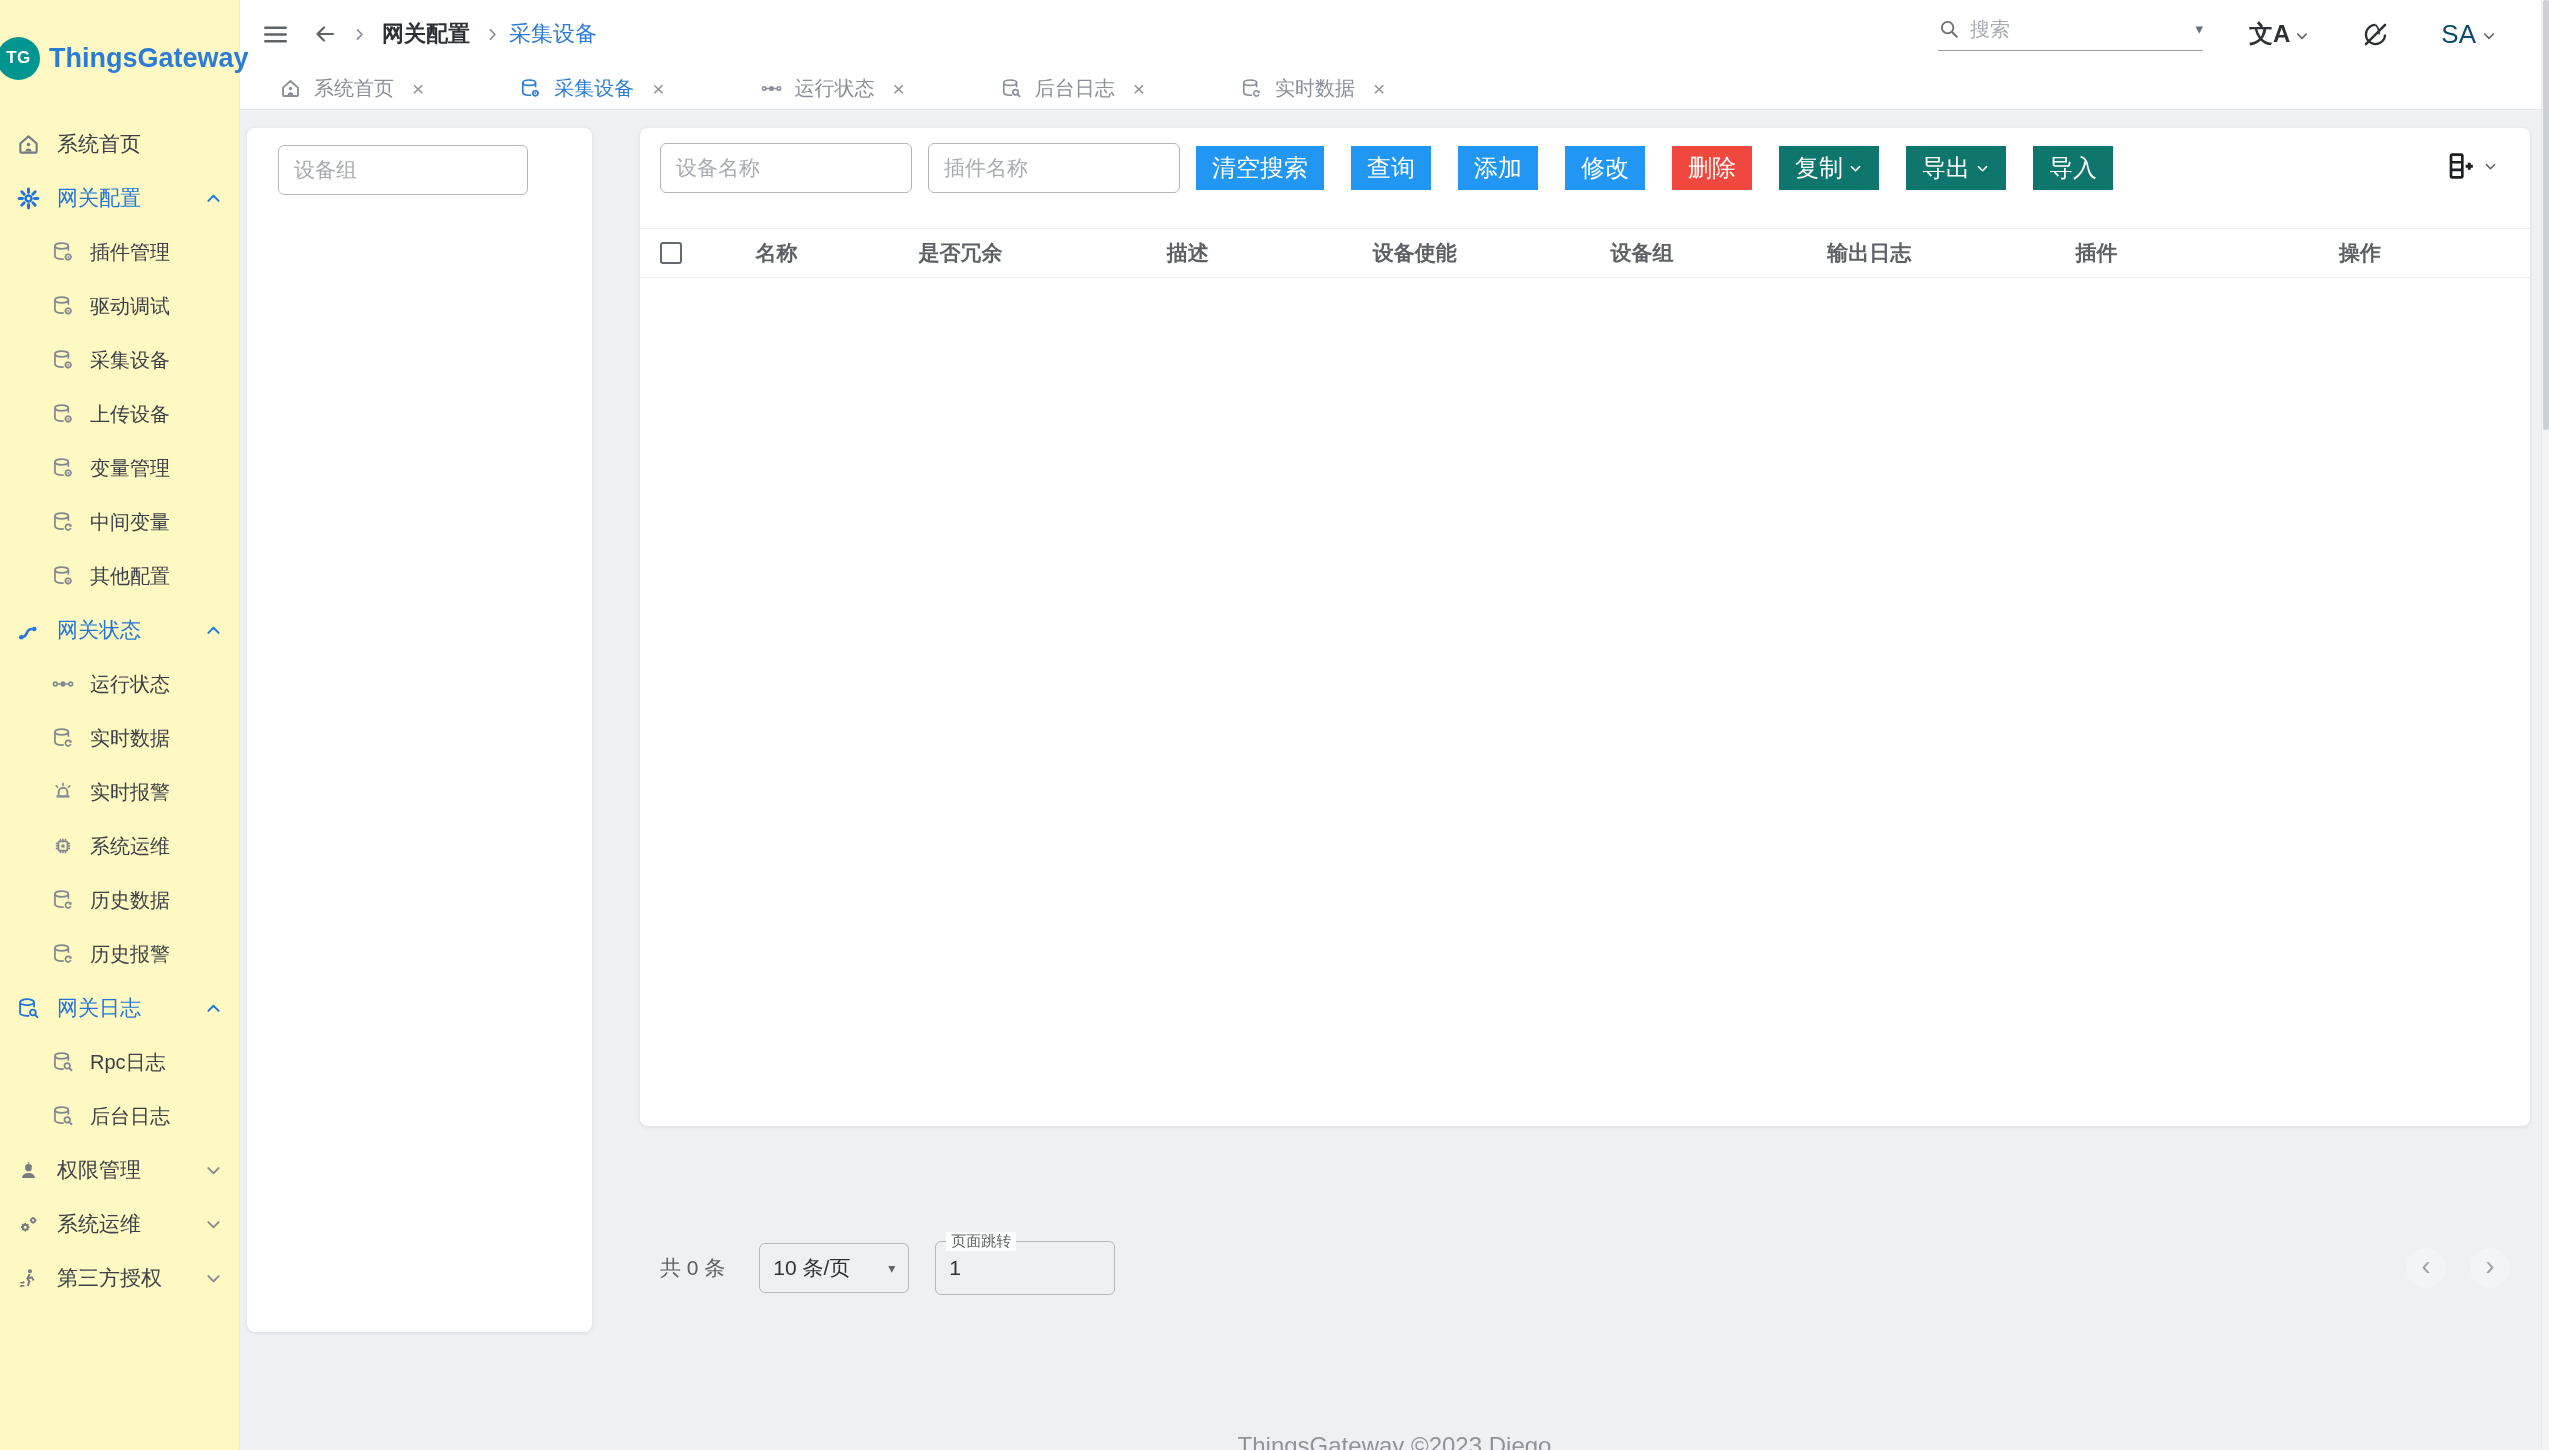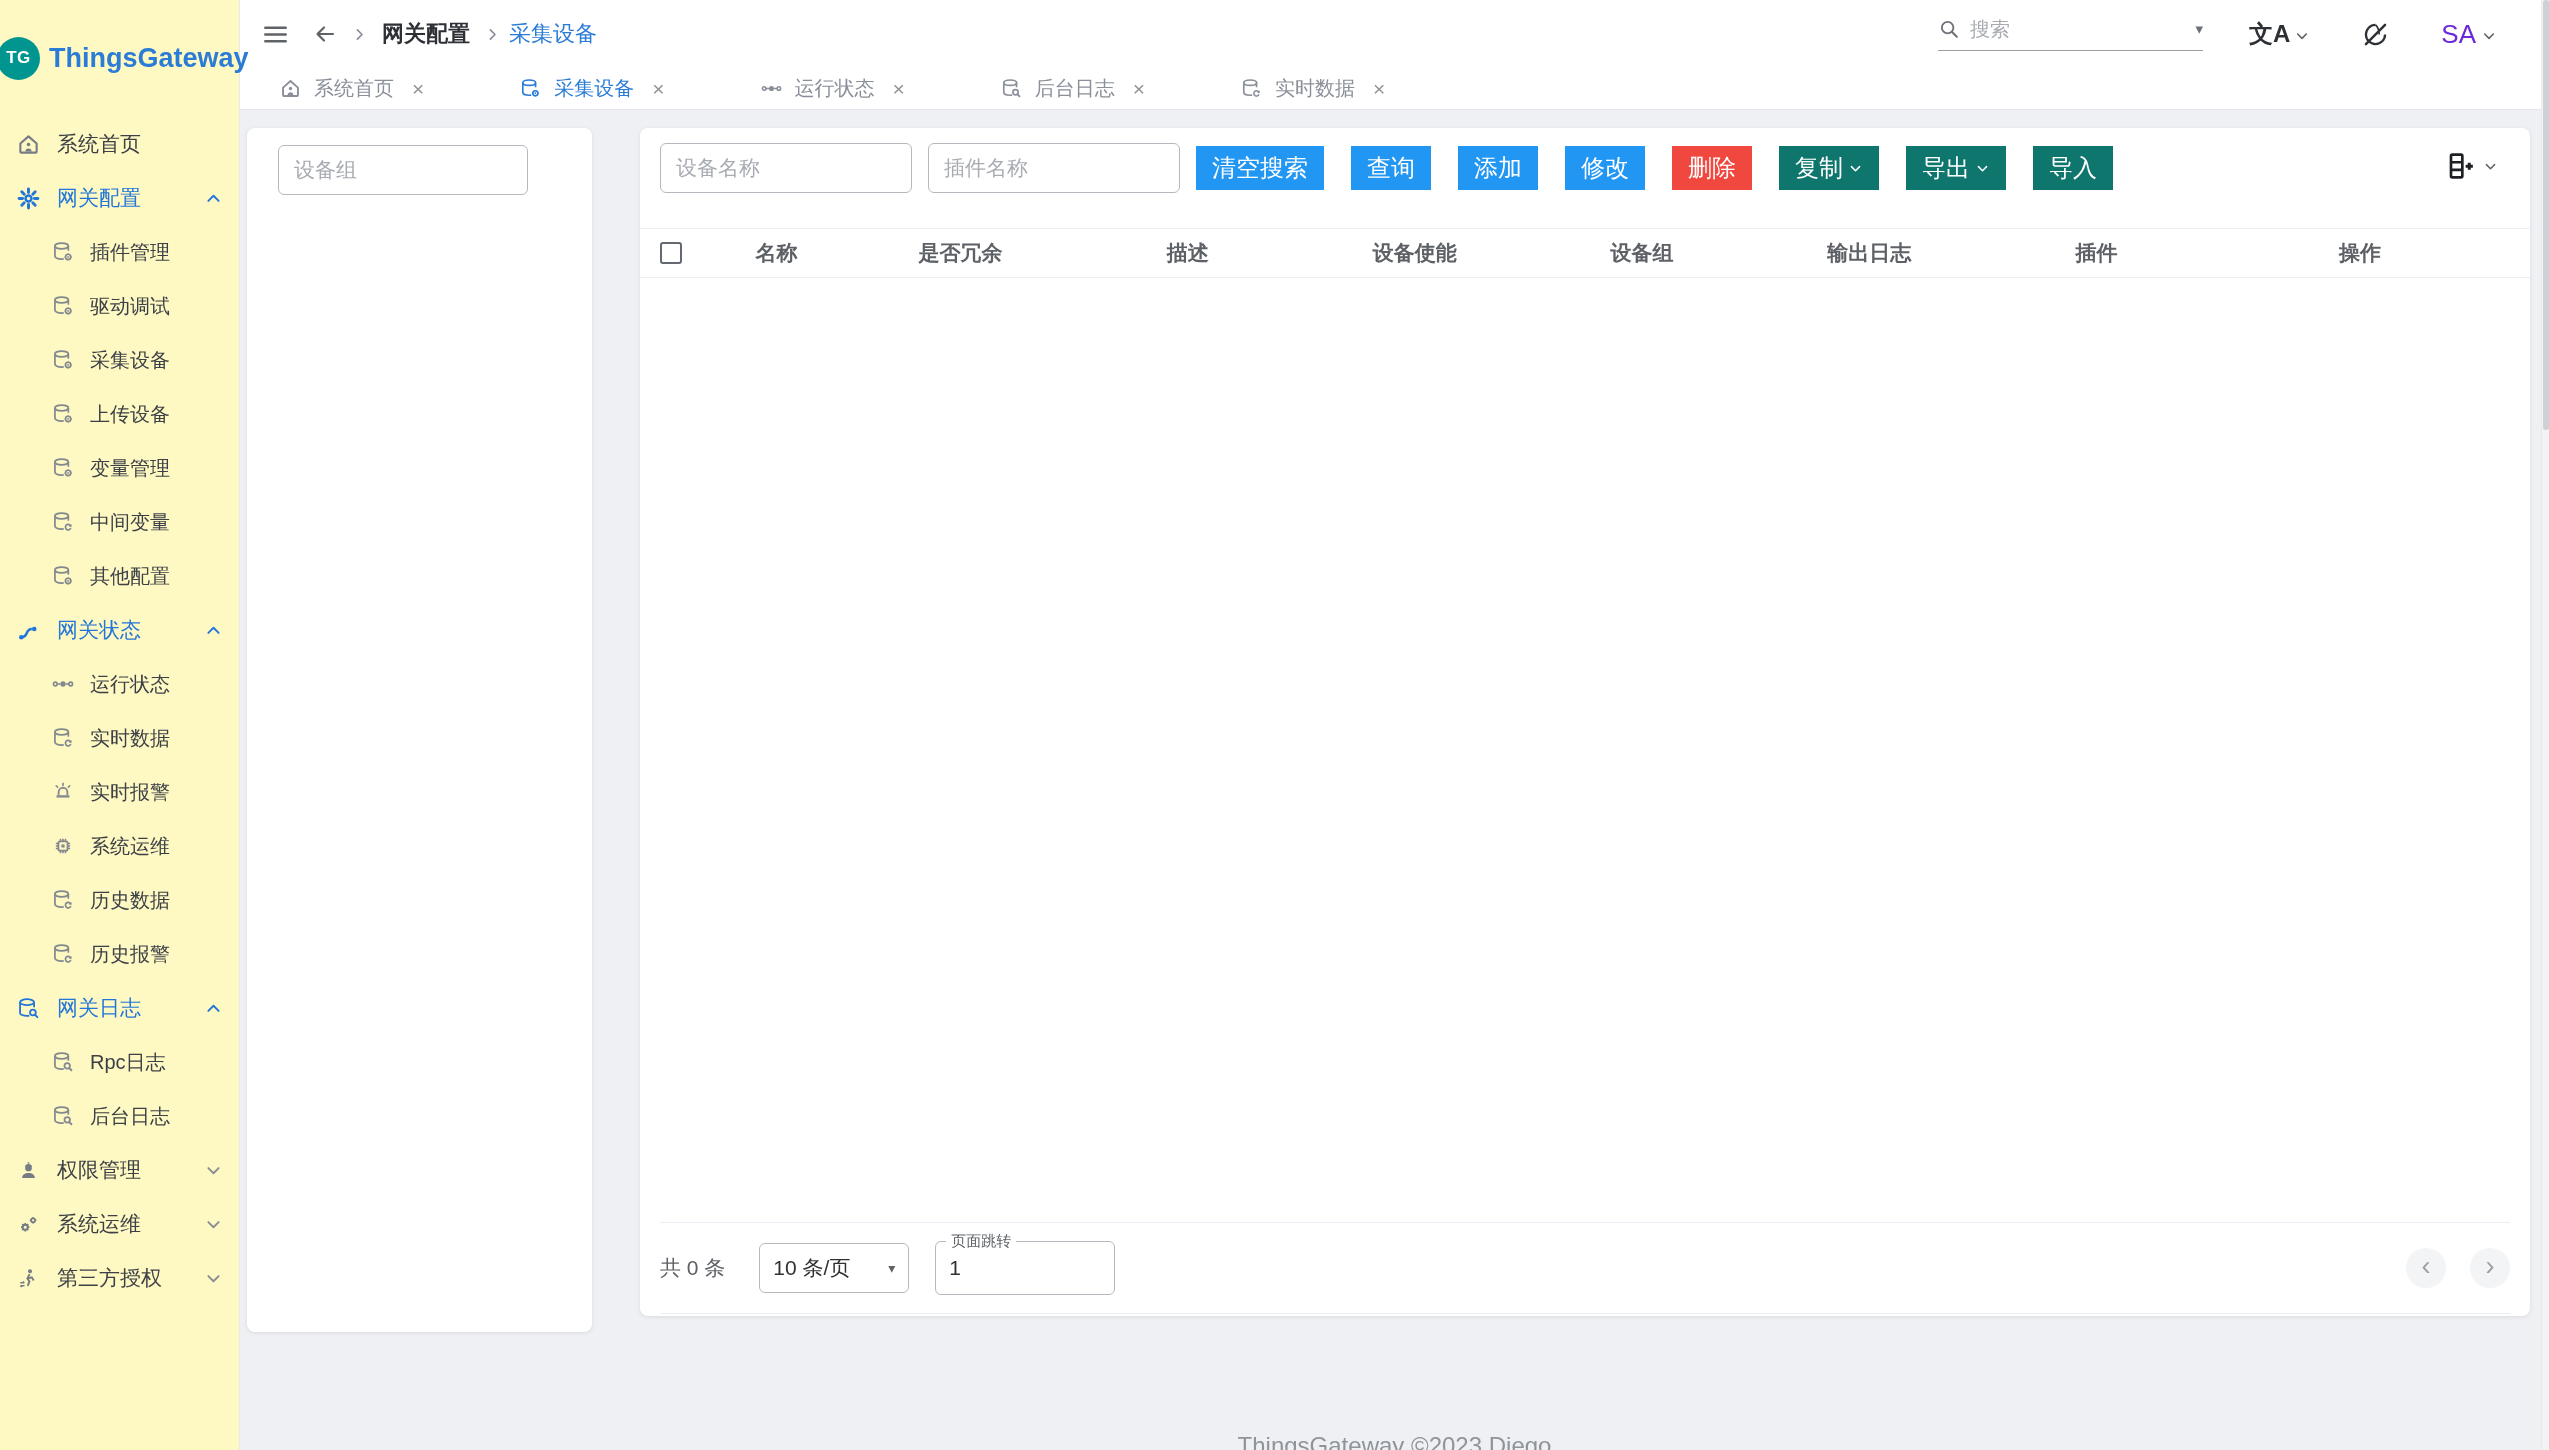--- a/index.html
+++ b/index.html
@@ -37,36 +37,36 @@
   .search-box { width:265px; display:flex; align-items:center; border-bottom:1px solid #9aa0a6; padding-bottom:9px; cursor:text; }
   .search-box .ic { width:22px; height:22px; color:#6b7076; flex:none; }
   .search-box input { border:none; outline:none; background:transparent; font-size:20px; color:#303133; width:170px; margin-left:10px; font-family:inherit; }
   .search-box input::placeholder { color:#a8abb2; }
   .search-caret { margin-left:auto; color:#6b7076; font-size:15px; }
   .lang { display:flex; align-items:flex-end; margin-left:46px; cursor:pointer; color:#2d3035; }
   .lang-txt { font-size:24px; font-weight:600; line-height:1; }
   .lang .chev { width:16px; height:16px; color:#5f6368; margin-left:4px; margin-bottom:2px; }
   .theme { width:27px; height:27px; margin-left:52px; color:#2d3035; cursor:pointer; }
   .user { display:flex; align-items:center; margin-left:52px; cursor:pointer; }
-  .user-name { font-size:26px; color:#6d28d9; }
+  .user-name { font-size:26px; color:#0c4a6e; }
   .user .chev { width:16px; height:16px; color:#5f6368; margin-left:5px; margin-top:4px; }
 
   
   .tabbar { position:absolute; left:240px; top:68px; right:0; height:42px; background:#fff; border-bottom:1px solid #e4e7ed; display:flex; align-items:center; padding-left:40px; }
   .tab { display:flex; align-items:center; margin-right:96px; font-size:20px; color:#8a8f99; cursor:pointer; white-space:nowrap; }
   .tab .ic { width:21px; height:21px; flex:none; }
   .tab .t-lbl { margin-left:13px; }
   .tab.active { color:#2b7cd6; }
   .tab-close { font-size:21px; color:#909399; margin-left:18px; line-height:1; cursor:pointer; }
 
   
   .content { position:absolute; left:240px; top:110px; right:0; bottom:0; }
   .card { position:absolute; background:#fff; border-radius:8px; box-shadow:0 1px 4px rgba(0,0,0,.09); }
   .left-card { left:7px; top:18px; width:345px; height:1204px; }
-  .right-card { left:400px; top:18px; width:1890px; height:1188px; }
+  .right-card { left:400px; top:18px; width:1890px; height:998px; }
 
   .outline-box { border:1px solid #b4b9c0; border-radius:6px; display:flex; align-items:center; }
   .group-input { position:absolute; left:31px; top:17px; width:250px; height:50px; }
   .outline-box input { border:none; outline:none; font-size:21px; color:#303133; width:100%; padding:0 15px; background:transparent; font-family:inherit; }
   .outline-box input::placeholder { color:#a8abb2; }
 
   .toolbar { position:absolute; left:20px; top:9px; right:20px; height:62px; display:flex; align-items:center; }
   .tb-input { width:252px; height:50px; flex:none; }
   .tb-input + .tb-input { margin-left:16px; }
   .btn { height:44px; border:none; border-radius:0; color:#fff; font-size:24px; padding:0 16px; display:flex; align-items:center; cursor:pointer; font-family:inherit; white-space:nowrap; }

